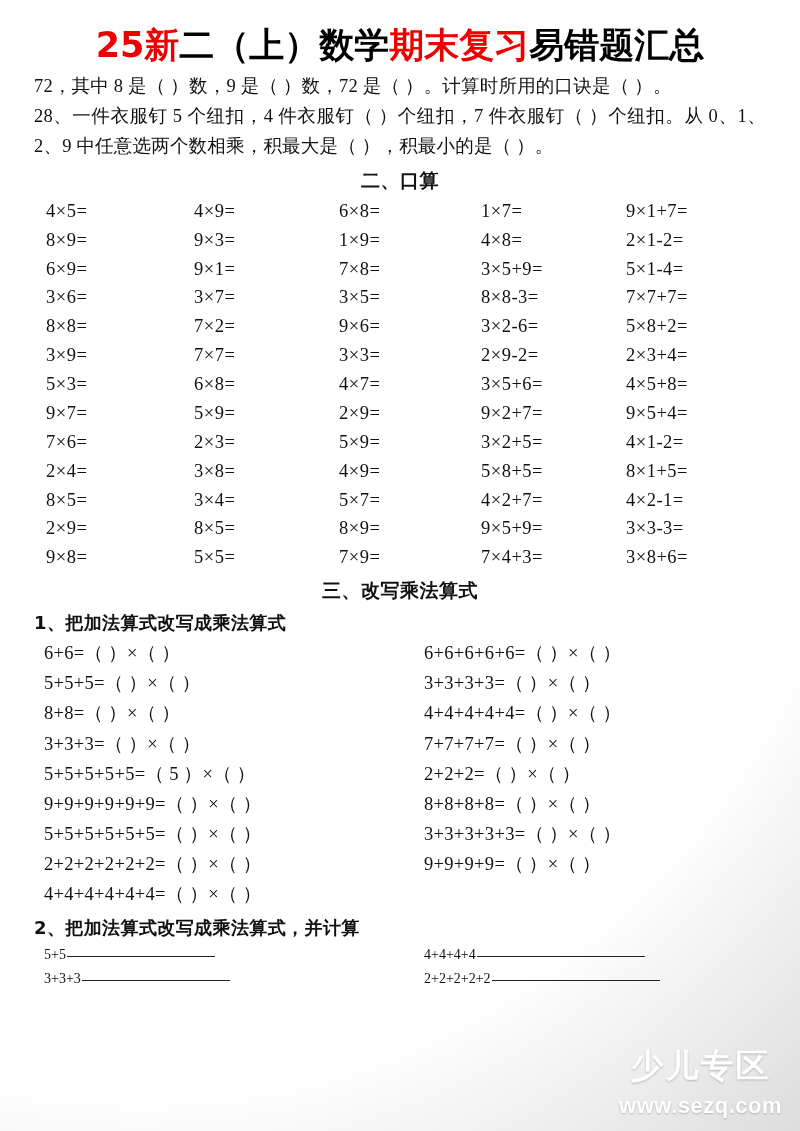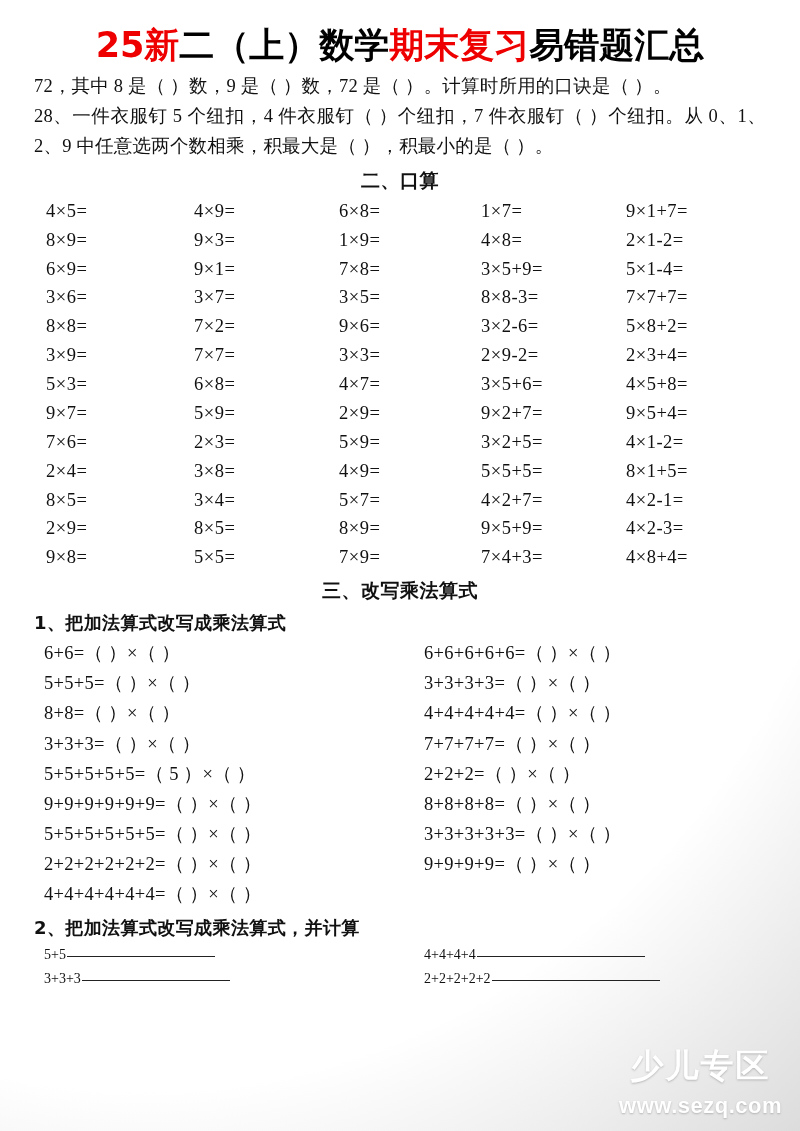--- a/index.html
+++ b/index.html
@@ -205,37 +205,37 @@
         <div class="calc-cell">9×2+7=</div>
         <div class="calc-cell">9×5+4=</div>
         <div class="calc-cell">7×6=</div>
         <div class="calc-cell">2×3=</div>
         <div class="calc-cell">5×9=</div>
         <div class="calc-cell">3×2+5=</div>
         <div class="calc-cell">4×1-2=</div>
         <div class="calc-cell">2×4=</div>
         <div class="calc-cell">3×8=</div>
         <div class="calc-cell">4×9=</div>
-        <div class="calc-cell">5×5+5=</div>
+        <div class="calc-cell">5×8+5=</div>
         <div class="calc-cell">8×1+5=</div>
         <div class="calc-cell">8×5=</div>
         <div class="calc-cell">3×4=</div>
         <div class="calc-cell">5×7=</div>
         <div class="calc-cell">4×2+7=</div>
         <div class="calc-cell">4×2-1=</div>
         <div class="calc-cell">2×9=</div>
         <div class="calc-cell">8×5=</div>
         <div class="calc-cell">8×9=</div>
         <div class="calc-cell">9×5+9=</div>
-        <div class="calc-cell">4×2-3=</div>
+        <div class="calc-cell">3×3-3=</div>
         <div class="calc-cell">9×8=</div>
         <div class="calc-cell">5×5=</div>
         <div class="calc-cell">7×9=</div>
         <div class="calc-cell">7×4+3=</div>
-        <div class="calc-cell">4×8+4=</div>
+        <div class="calc-cell">3×8+6=</div>
       </div>
 
     <div class="sec-head">三、改写乘法算式</div>
     <div class="sub-head">1、把加法算式改写成乘法算式</div>
     <div class="rw-grid" id="rw-grid">
         <div class="rw-cell">6+6=（    ）×（     ）</div>
         <div class="rw-cell">6+6+6+6+6=（     ）×（     ）</div>
         <div class="rw-cell">5+5+5=（     ）×（     ）</div>
         <div class="rw-cell">3+3+3+3=（     ）×（     ）</div>
         <div class="rw-cell">8+8=（    ）×（     ）</div>

